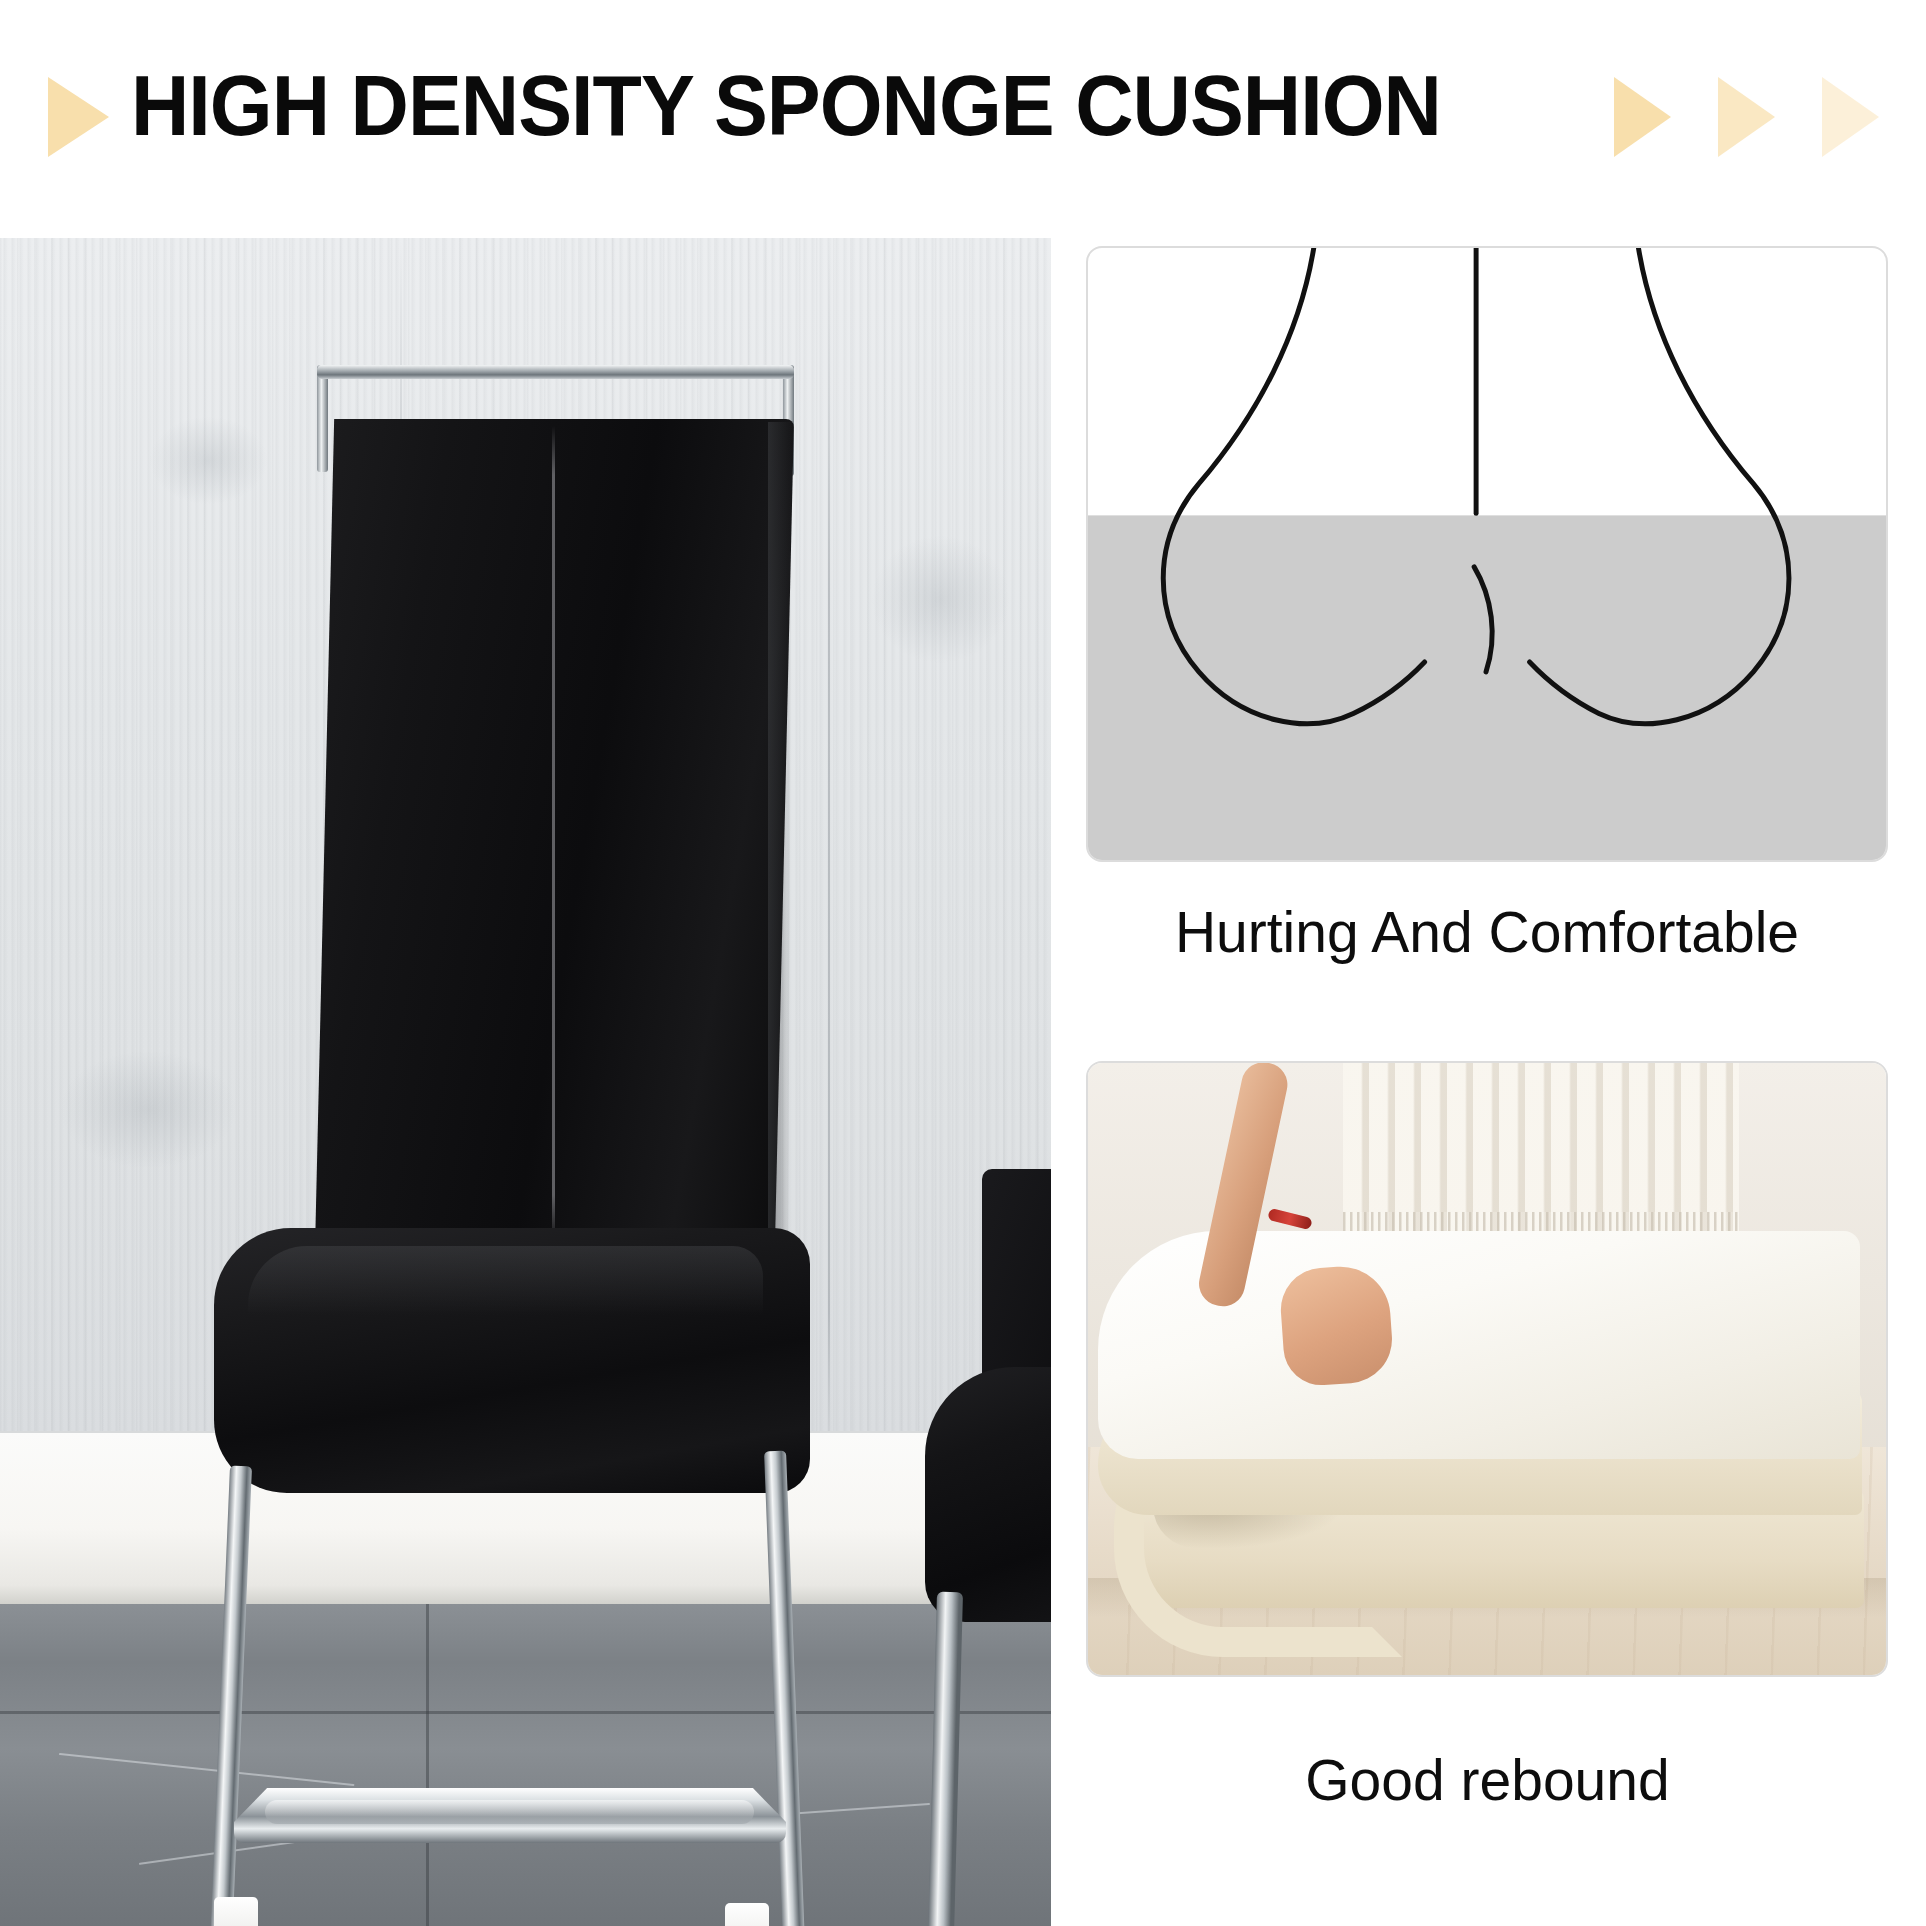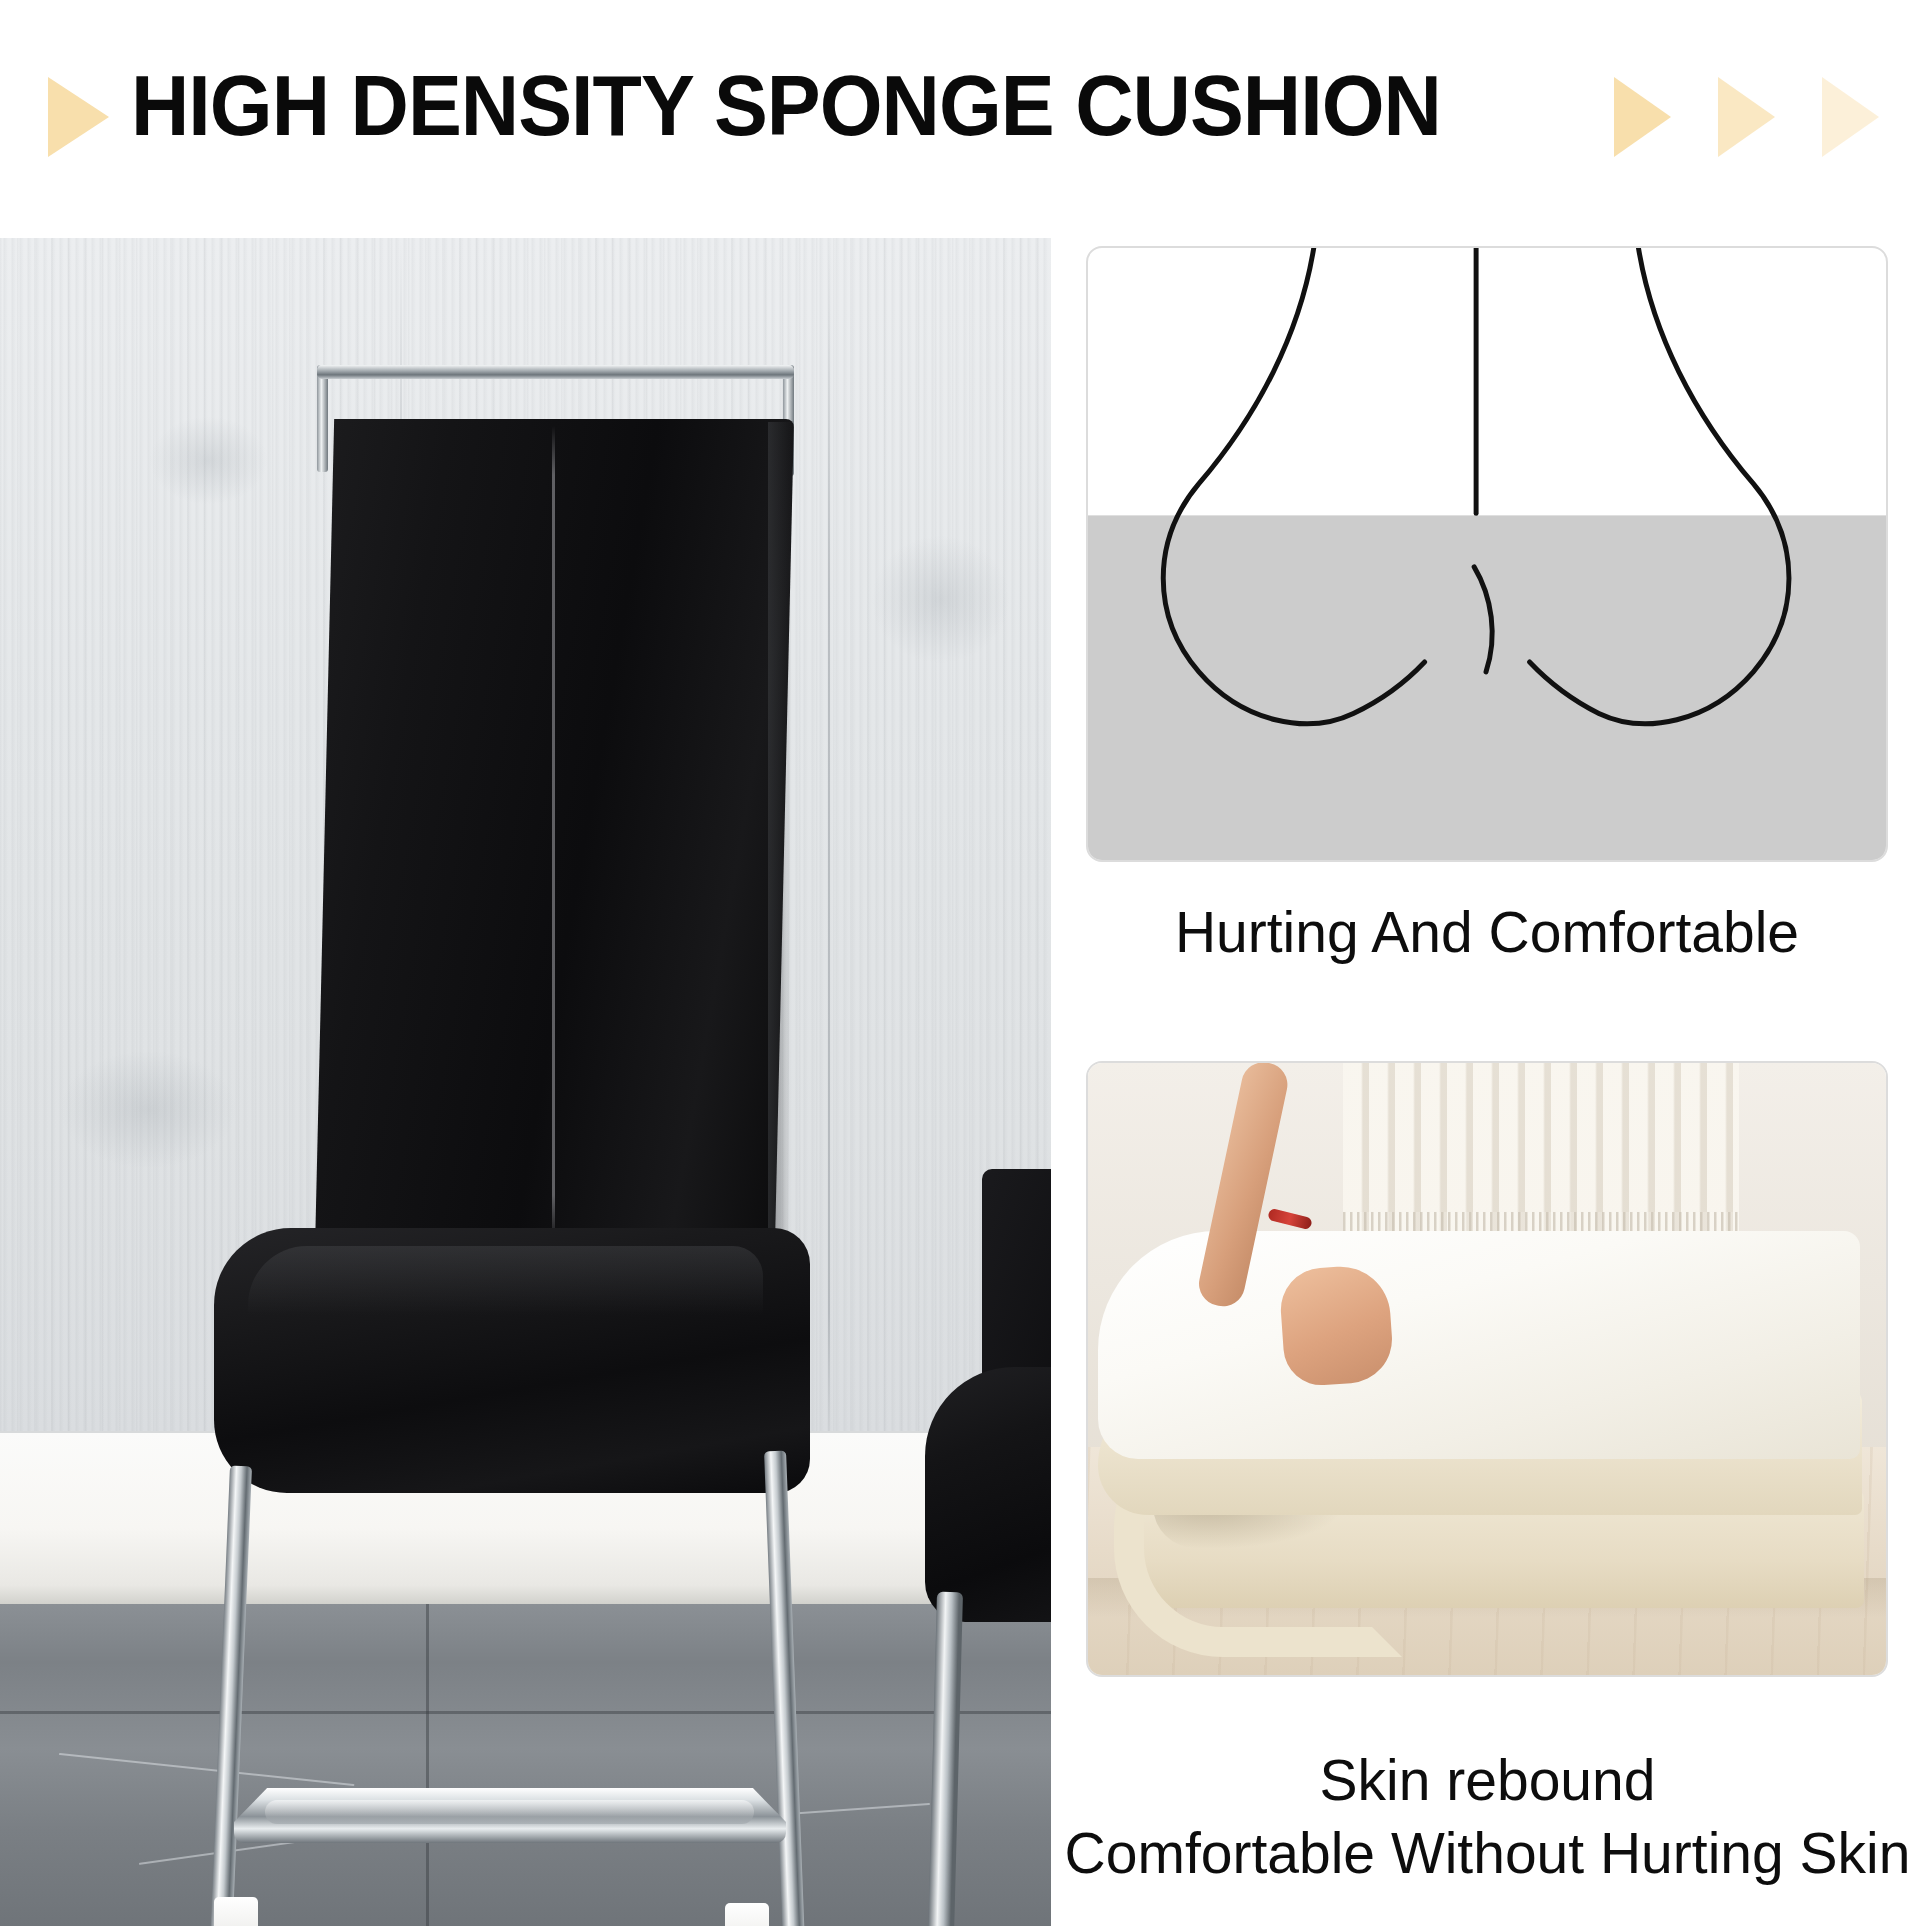--- a/index.html
+++ b/index.html
@@ -368,16 +368,15 @@
     <div id="foam-curl-shadow"></div>
     <div id="foam-slab-front"></div>
     <div id="foam-slab-top"></div>
     <div id="foam-hand-arm"></div>
     <div id="foam-hand-bracelet"></div>
     <div id="foam-hand-palm"></div>
   </div>
 </div>
 
 <div id="caption-rebound" class="caption">
-  <span class="cap-line">Skin rebound</span>
-  <span class="cap-line">Comfortable Without Hurting Skin</span>
+  <span class="cap-line">Good rebound</span>
 </div>
 
 
 </body></html>

